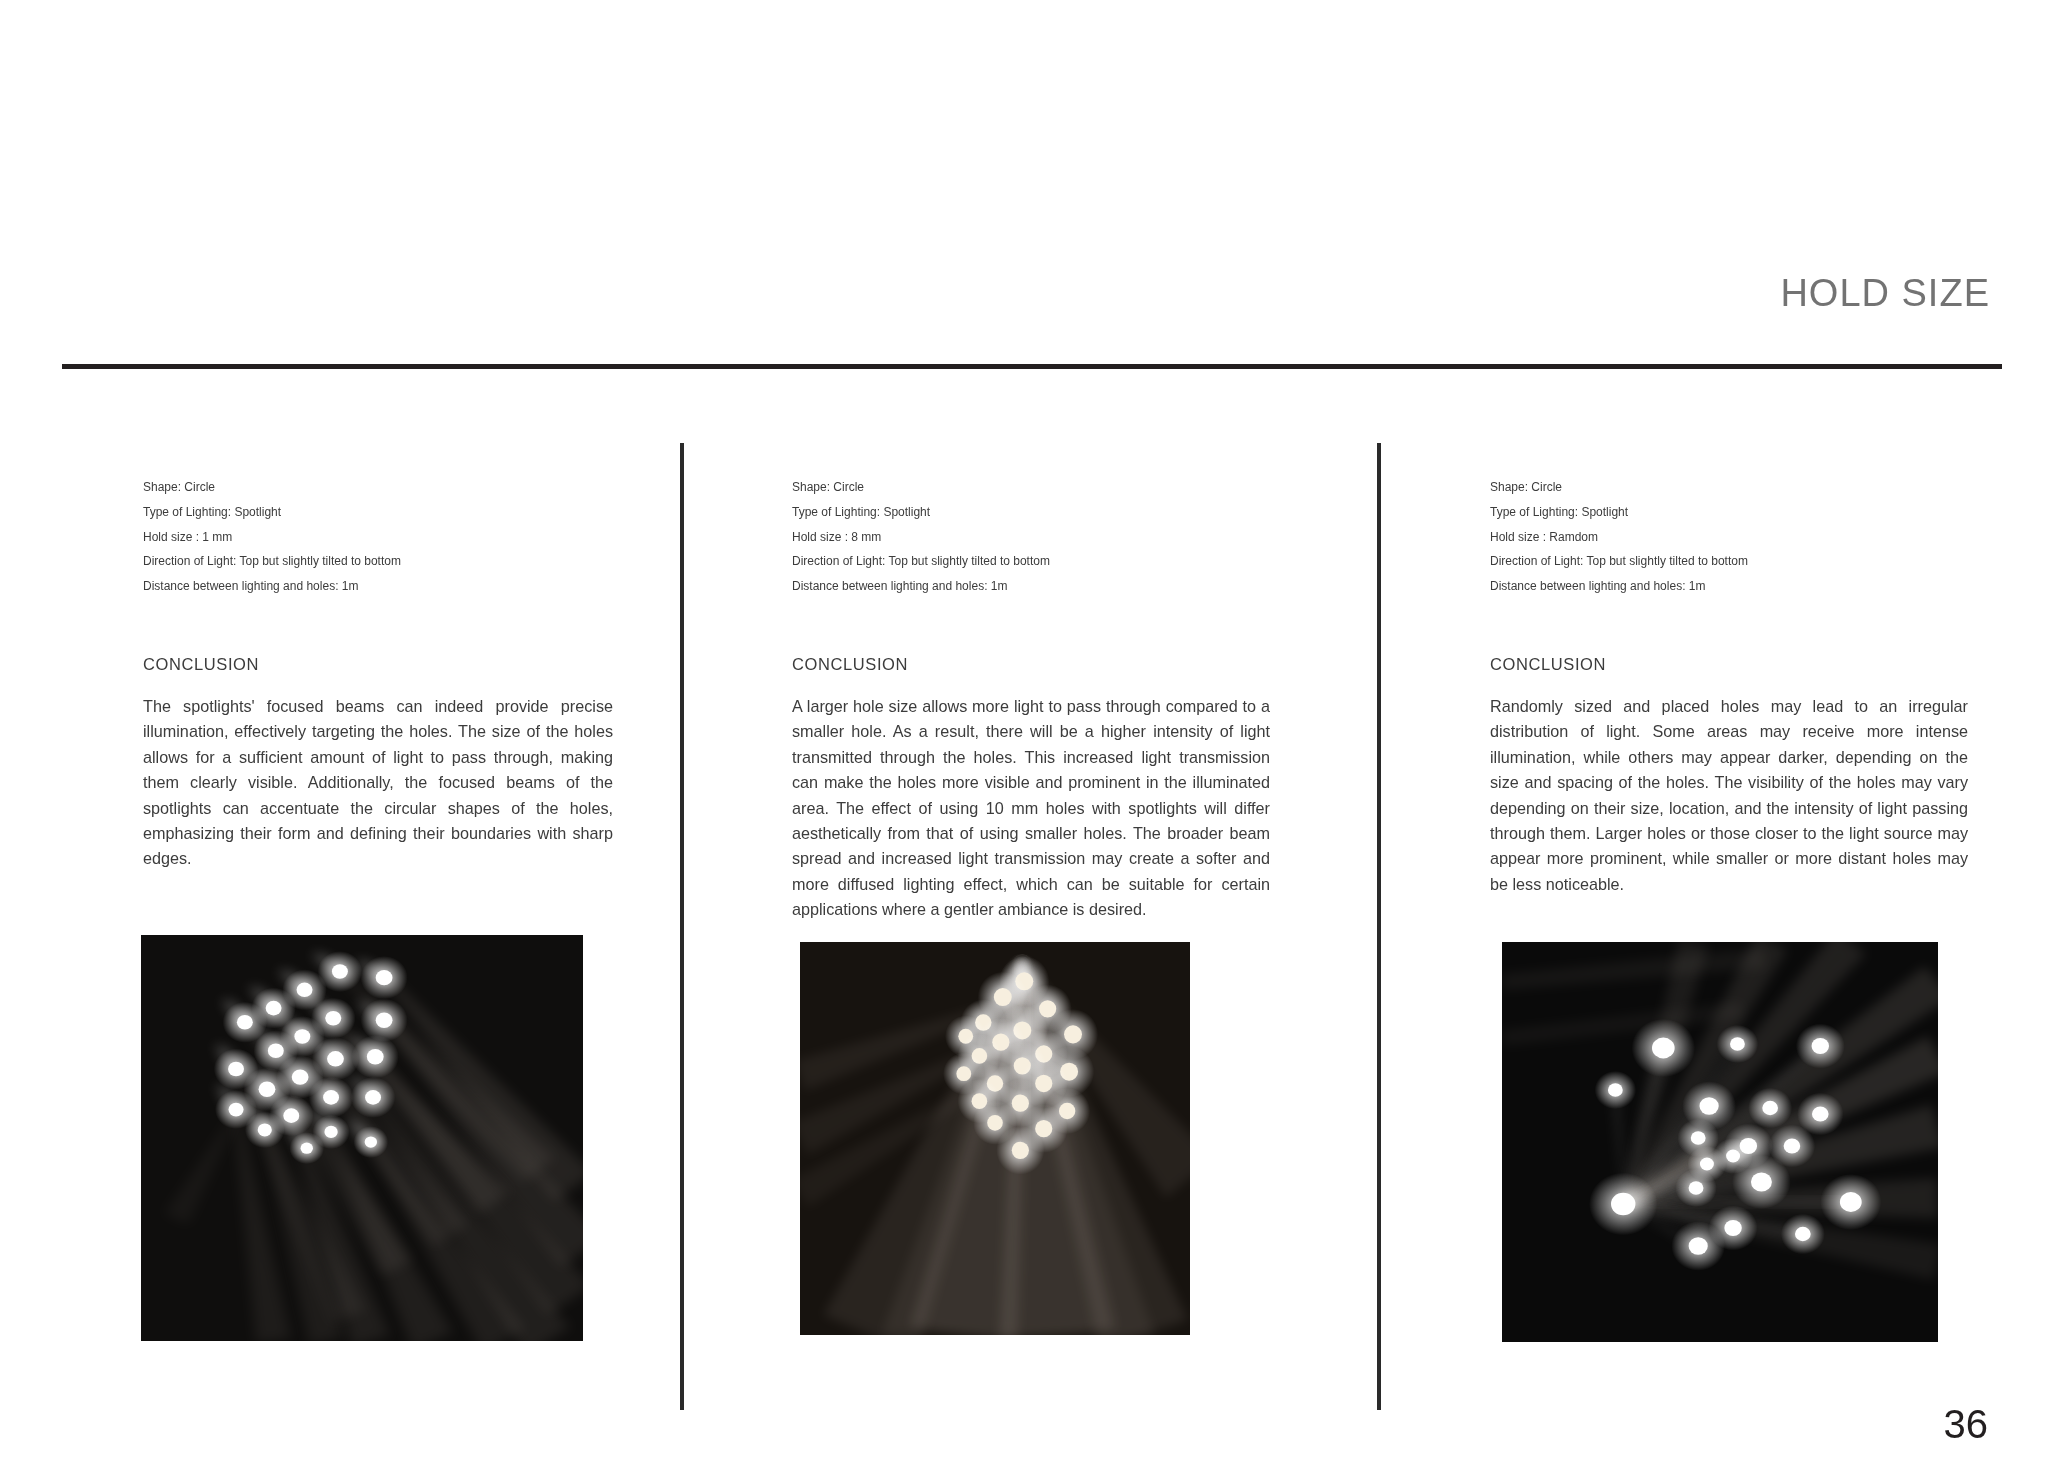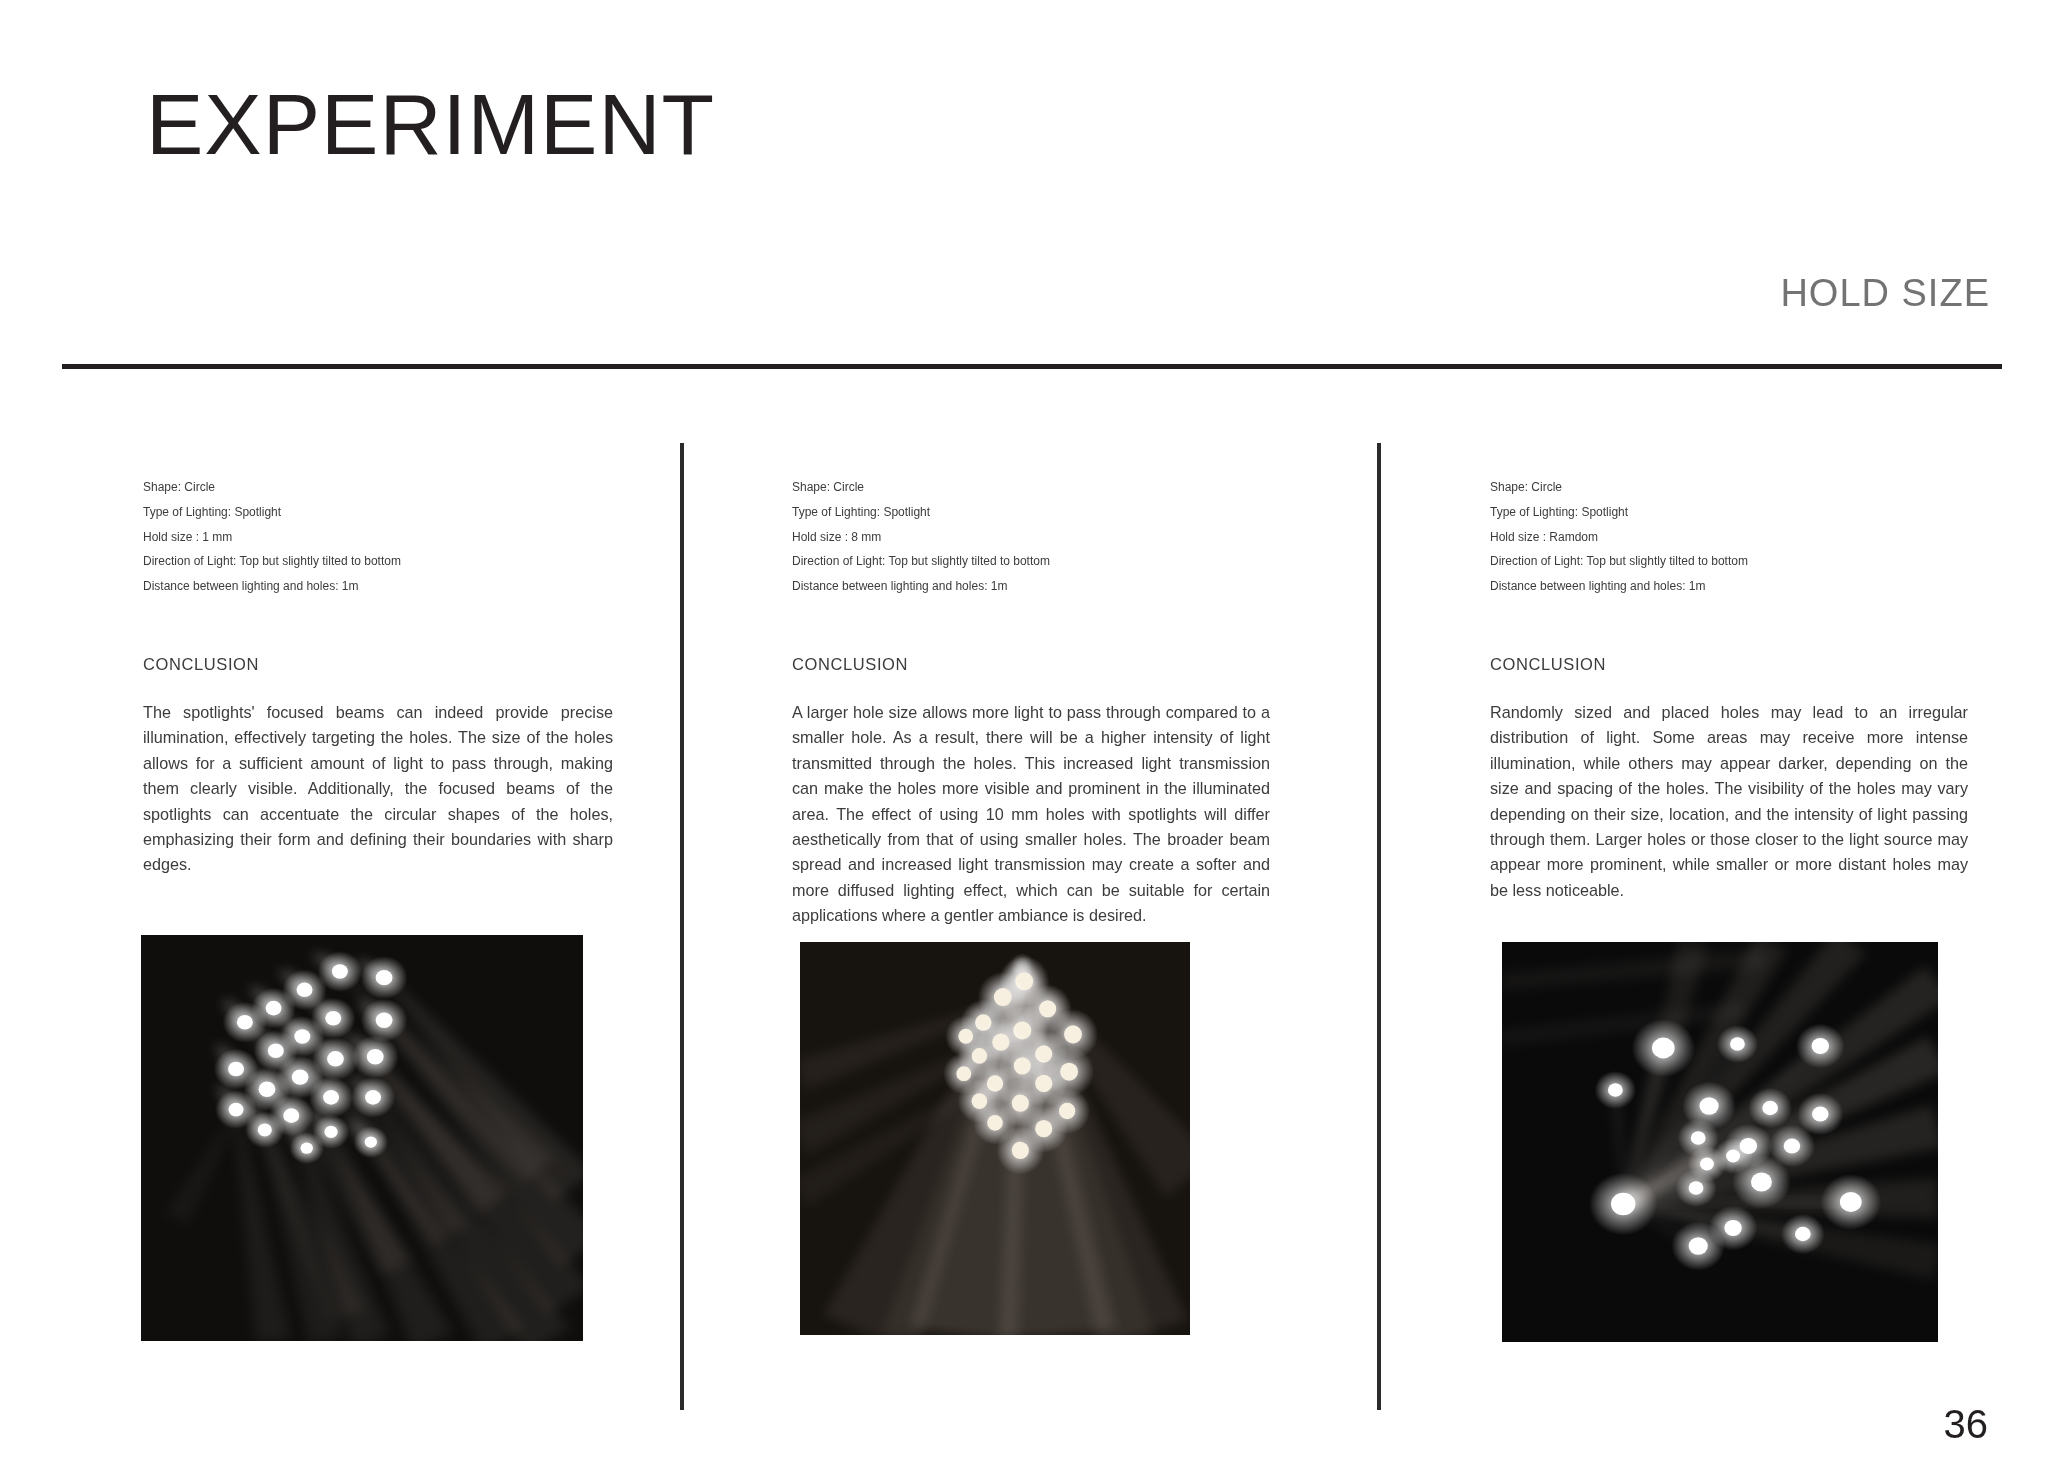--- a/index.html
+++ b/index.html
@@ -15,35 +15,34 @@
     position:absolute;right:58px;top:272px;font-size:38px;letter-spacing:1px;
     color:#737373;font-weight:400;
   }
   .rule{position:absolute;left:62px;top:364px;width:1940px;height:5px;background:#231f20;}
   .col{position:absolute;top:443px;}
   .col-1{left:143px;width:470px;}
   .col-2{left:792px;width:478px;}
   .col-3{left:1490px;width:478px;}
   .specs{margin-top:32px;font-size:12px;line-height:24.8px;color:#3c3c3c;}
   .c-head{margin-top:56px;font-size:16.5px;letter-spacing:0.6px;color:#3c3c3c;}
-  .c-body{margin-top:26px;font-size:16.2px;line-height:25.4px;text-align:justify;color:#3c3c3c;}
+  .c-body{margin-top:20px;font-size:16.2px;line-height:25.4px;text-align:justify;color:#3c3c3c;}
   .divider{position:absolute;top:443px;height:967px;width:4px;background:#2a2a2a;}
   .divider-1{left:680px;}
   .divider-2{left:1377px;}
   .photo{position:absolute;display:block;background:#0d0d0d;}
   .photo-0{left:141px;top:935px;width:442px;height:406px;}
   .photo-1{left:800px;top:942px;width:390px;height:393px;}
   .photo-2{left:1502px;top:942px;width:436px;height:400px;}
   .page-num{position:absolute;right:60px;top:1402px;font-size:40px;color:#231f20;font-weight:400;}
 </style>
 </head>
 <body>
 
 <div class="title">
-  <div>EXPERIMENT</div>
 </div>
 
 <div class="subtitle">HOLD SIZE</div>
 
 <div class="rule"></div>
 
 <div class="col col-1">
   <div class="specs">
     <div>Shape: Circle</div>
     <div>Type of Lighting: Spotlight</div>

